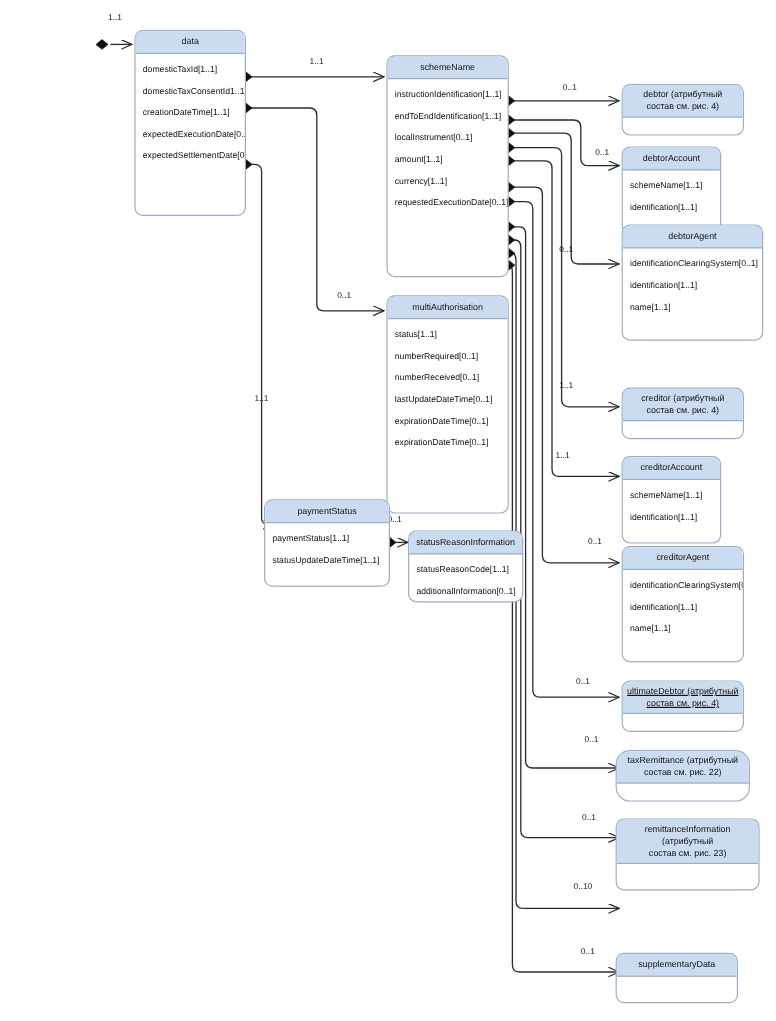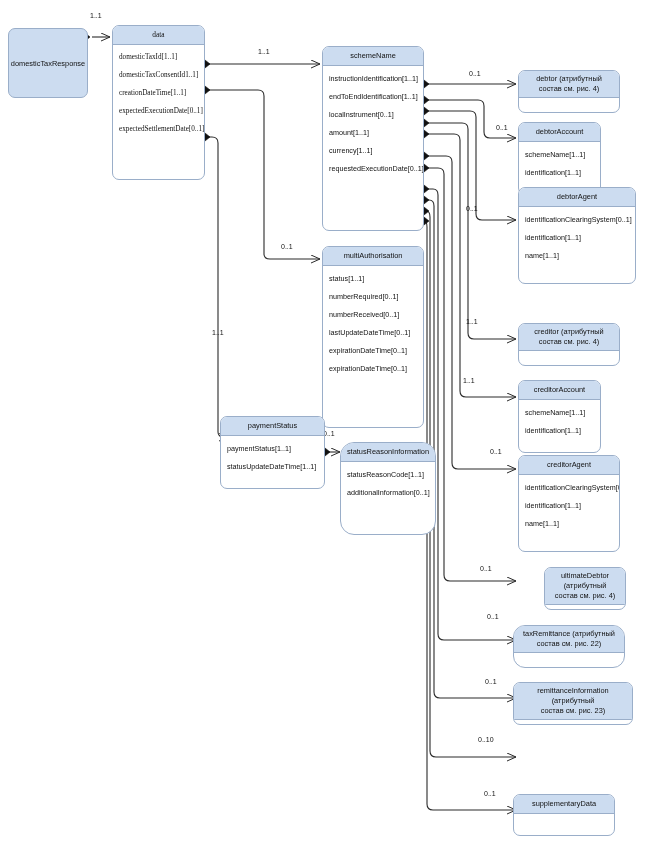--- a/index.html
+++ b/index.html
@@ -132,25 +132,22 @@
   <div class="mult" style="left:466px;top:205px;">0..1</div>
   <div class="mult" style="left:466px;top:318px;">1..1</div>
   <div class="mult" style="left:463px;top:377px;">1..1</div>
   <div class="mult" style="left:490px;top:448px;">0..1</div>
   <div class="mult" style="left:480px;top:565px;">0..1</div>
   <div class="mult" style="left:487px;top:613px;">0..1</div>
   <div class="mult" style="left:485px;top:678px;">0..1</div>
   <div class="mult" style="left:478px;top:736px;">0..10</div>
   <div class="mult" style="left:484px;top:790px;">0..1</div>
 
-  <div class="node plain" style="left:8px;top:28px;width:80px;height:70px;">
-    <div class="center">domesticTaxResponse</div>
-  </div>
-
-  <div class="node" style="left:112px;top:25px;width:93px;height:155px;font-family:Liberation Serif, serif;">
+
+  <div class="node" style="left:112px;top:25px;width:93px;height:155px;">
     <div class="hdr">data</div>
     <div class="body">
       <div class="attr">domesticTaxId[1..1]</div>
       <div class="attr">domesticTaxConsentId1..1]</div>
       <div class="attr">creationDateTime[1..1]</div>
       <div class="attr">expectedExecutionDate[0..1]</div>
       <div class="attr">expectedSettlementDate[0..1]</div>
     </div>
   </div>
 
@@ -179,21 +176,21 @@
   </div>
 
   <div class="node" style="left:220px;top:416px;width:105px;height:73px;">
     <div class="hdr">paymentStatus</div>
     <div class="body">
       <div class="attr">paymentStatus[1..1]</div>
       <div class="attr">statusUpdateDateTime[1..1]</div>
     </div>
   </div>
 
-  <div class="node" style="left:340px;top:442px;width:96px;height:93px;border-radius:14px;">
+  <div class="node" style="left:340px;top:442px;width:96px;height:60px;">
     <div class="hdr">statusReasonInformation</div>
     <div class="body">
       <div class="attr">statusReasonCode[1..1]</div>
       <div class="attr">additionalInformation[0..1]</div>
     </div>
   </div>
 
   <div class="node two" style="left:518px;top:70px;width:102px;height:43px;">
     <div class="hdr">
       <span>debtor (атрибутный</span><br>
@@ -237,37 +234,37 @@
 
   <div class="node" style="left:518px;top:455px;width:102px;height:97px;">
     <div class="hdr">creditorAgent</div>
     <div class="body">
       <div class="attr">identificationClearingSystem[0..1]</div>
       <div class="attr">identification[1..1]</div>
       <div class="attr">name[1..1]</div>
     </div>
   </div>
 
-  <div class="node two" style="left:544px;top:567px;width:82px;height:43px;">
+  <div class="node two" style="left:518px;top:567px;width:102px;height:43px;text-decoration:underline;">
     <div class="hdr">
       <span>ultimateDebtor (атрибутный</span><br>
       <span>состав см. рис. 4)</span>
     </div>
     <div class="body"></div>
   </div>
 
   <div class="node two" style="left:513px;top:625px;width:112px;height:43px;border-radius:12px;">
     <div class="hdr">
       <span>taxRemittance (атрибутный</span><br>
       <span>состав см. рис. 22)</span>
     </div>
     <div class="body"></div>
   </div>
 
-  <div class="node two" style="left:513px;top:682px;width:120px;height:43px;">
+  <div class="node two" style="left:513px;top:682px;width:120px;height:60px;">
     <div class="hdr">
       <span>remittanceInformation (атрибутный</span><br>
       <span>состав см. рис. 23)</span>
     </div>
     <div class="body"></div>
   </div>
 
 
   <div class="node" style="left:513px;top:794px;width:102px;height:42px;">
     <div class="hdr">supplementaryData</div>

